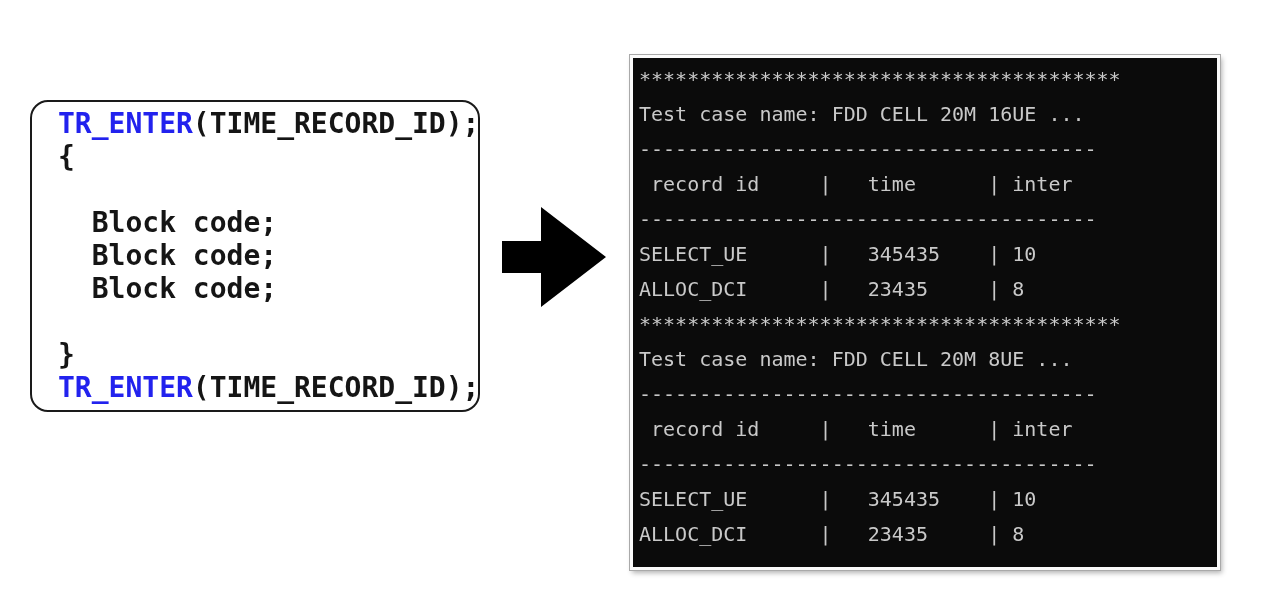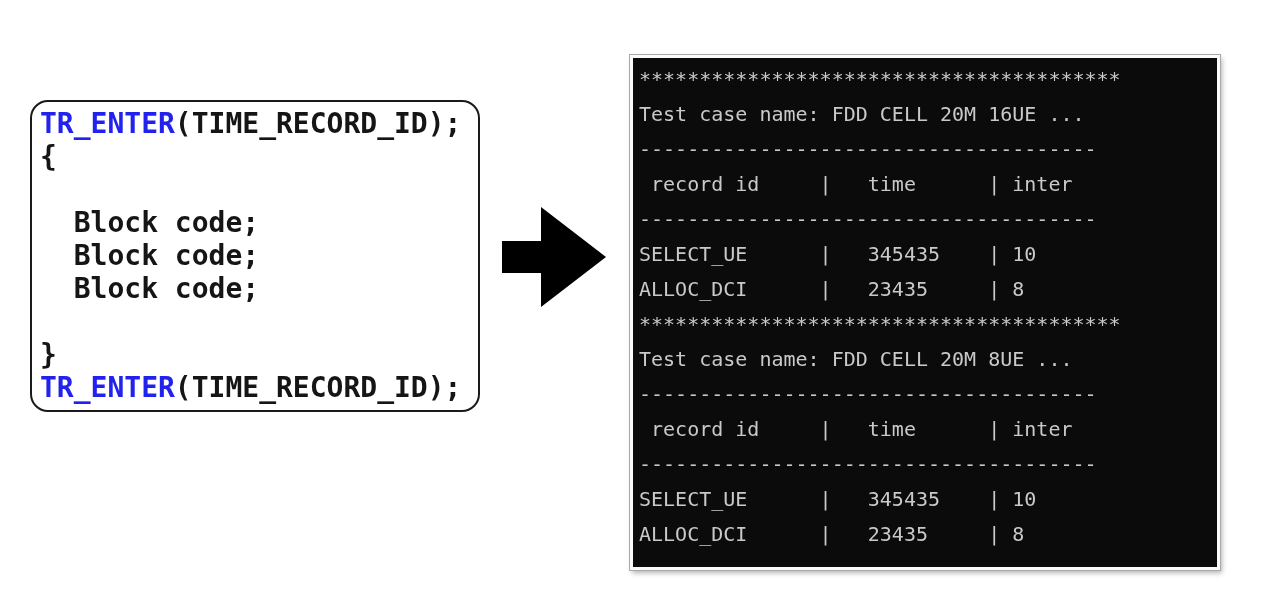--- a/index.html
+++ b/index.html
@@ -7,21 +7,21 @@
     --terminal-bg:#0b0b0b; --terminal-text:#c9c9c9; --arrow:#000000; --page-bg:#ffffff;
   }
   *{margin:0;padding:0;box-sizing:border-box;}
   html,body{width:1262px;height:608px;background:var(--page-bg);overflow:hidden;}
   .canvas{position:relative;width:1262px;height:608px;background:var(--page-bg);}
 
   
   .code-box{
     position:absolute;left:30px;top:100px;width:450px;height:312px;
     border:2.5px solid var(--box-border);border-radius:18px;background:#fff;
-    padding:5px 0 0 8px;overflow:hidden;
+    padding:5px 0 0 26px;overflow:hidden;
   }
   .code-block{
     font-family:"DejaVu Sans Mono","Liberation Mono",monospace;
     font-size:28px;line-height:33px;font-weight:bold;color:var(--code-text);
     white-space:pre;
   }
   .code-line{white-space:pre;}
   .code-block .keyword{color:var(--keyword);}
   .code-block .plain{color:var(--code-text);}
 

